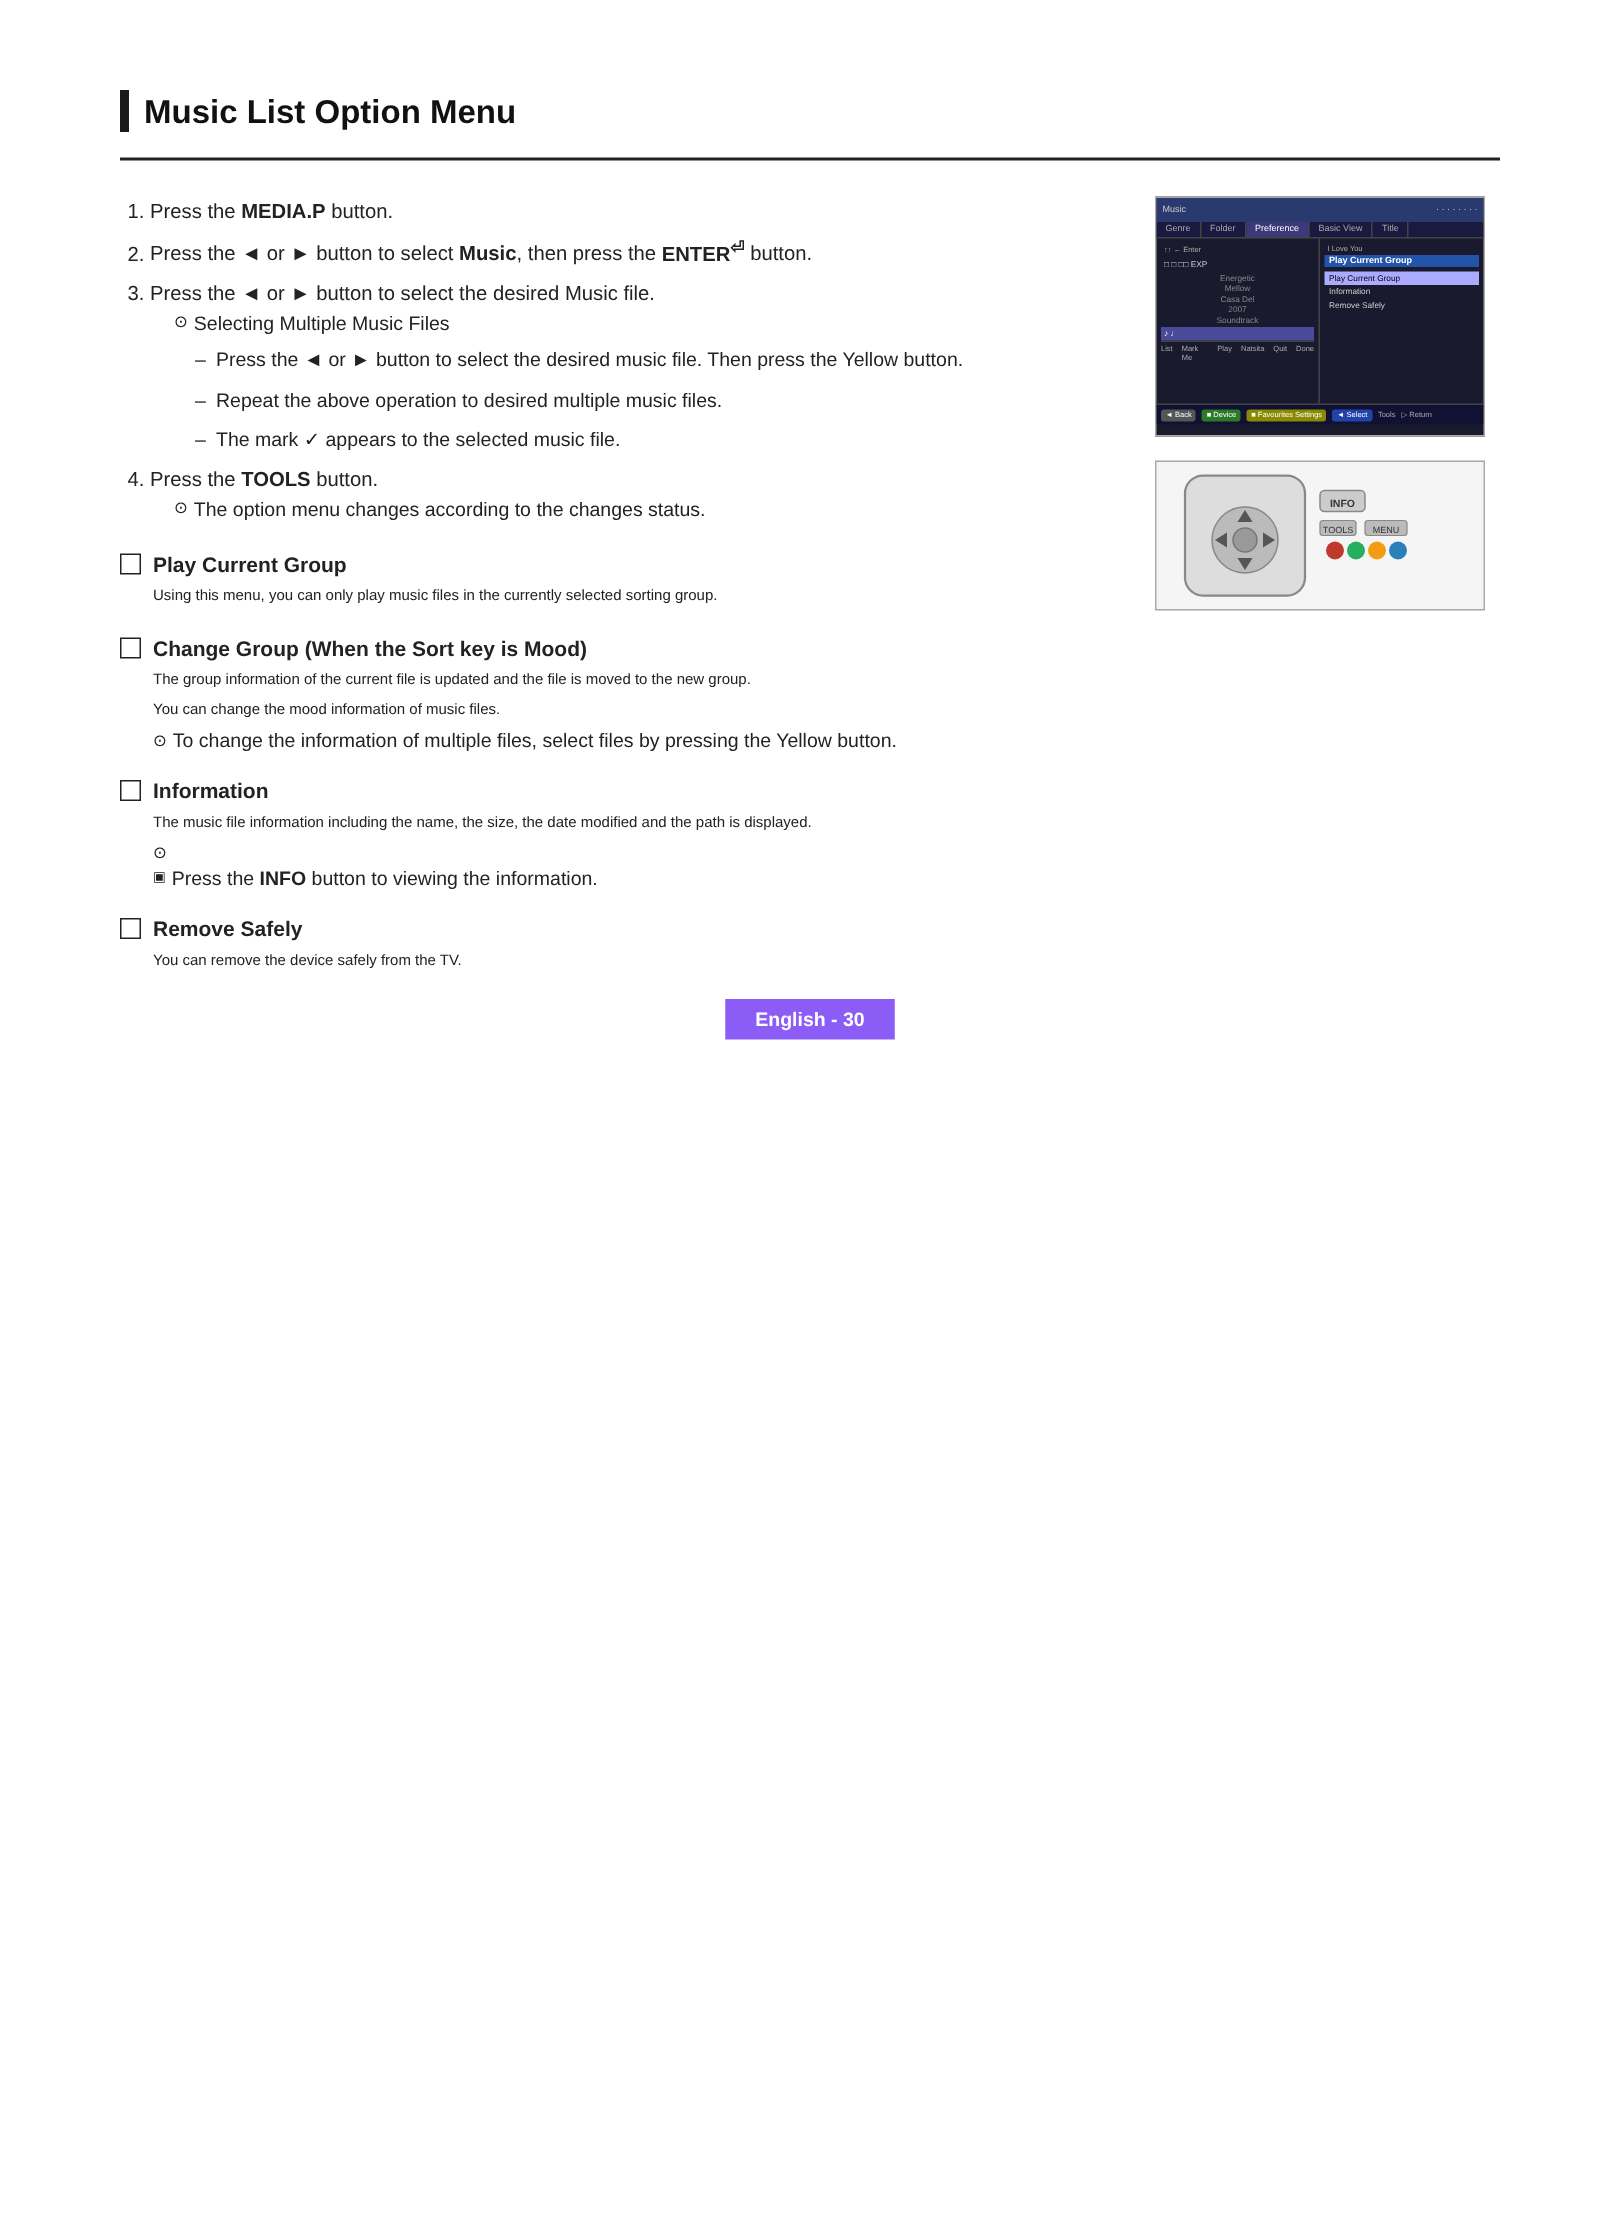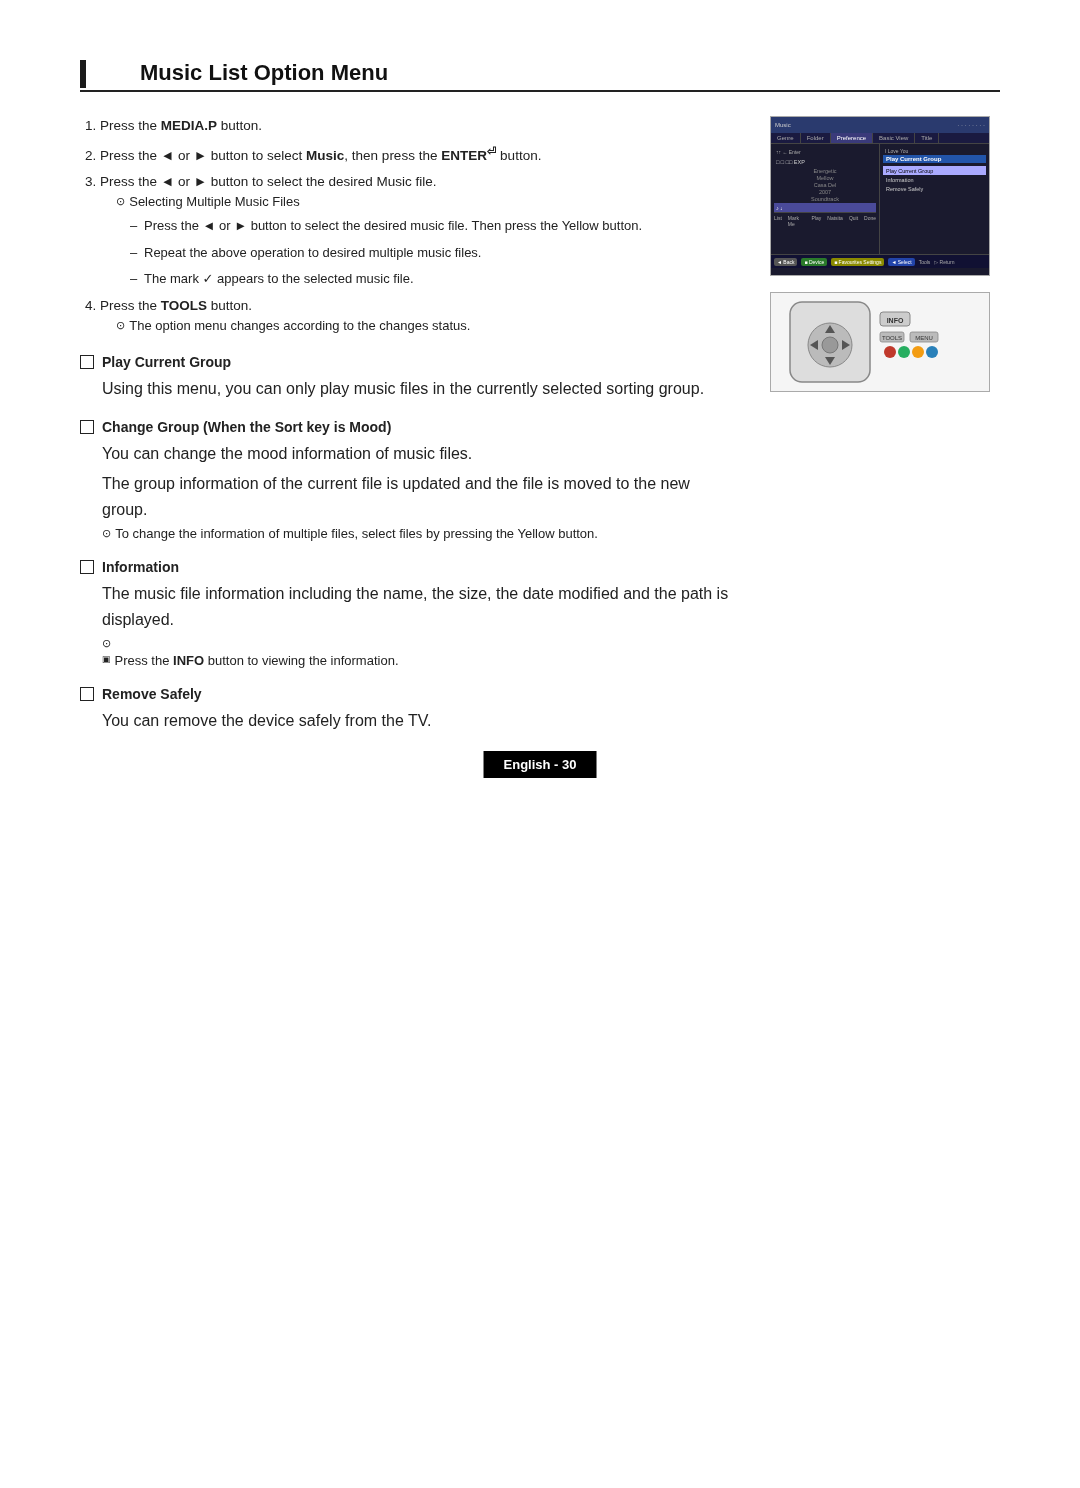--- a/index.html
+++ b/index.html
@@ -11,25 +11,24 @@
       font-size: 14px;
       color: #222;
       position: relative;
     }
     .page-container {
       padding: 60px 80px 80px 80px;
       position: relative;
     }
     .section-title-bar {
       display: flex;
-      align-items: flex-start;
+      align-items: flex-end;
       border-bottom: 2px solid #222;
       margin-bottom: 24px;
-      padding-bottom: 2px;
-      gap: 44px;
+      padding-bottom: 17px;
     }
     .section-title-accent {
       width: 6px;
       height: 28px;
       background: #1a1a1a;
       margin-right: 10px;
       display: inline-block;
     }
     .section-title {
       font-size: 22px;
@@ -99,21 +98,21 @@
     .checkbox-icon {
       width: 14px;
       height: 14px;
       border: 1.5px solid #222;
       display: inline-flex;
       align-items: center;
       justify-content: center;
       flex-shrink: 0;
     }
     .section-body {
-      font-size: 16px;
+      font-size: 10px;
       line-height: 1.6;
       margin-left: 22px;
       margin-bottom: 4px;
       color: #222;
     }
     .bold { font-weight: bold; }
 
     
     .tv-screenshot {
       border: 1px solid #aaa;
@@ -228,21 +227,21 @@
     .remote-svg {
       width: 200px;
       height: 90px;
     }
 
     .footer-bar {
       position: absolute;
       bottom: 40px;
       left: 50%;
       transform: translateX(-50%);
-      background: #000000;
+      background: #8b5cf6;
       color: #fff;
       padding: 6px 20px;
       font-size: 13px;
       font-weight: bold;
     }
   </style>
 </head>
 <body>
 
 <div class="page-container">
@@ -289,24 +288,24 @@
       </div>
       <div class="section-body">
         Using this menu, you can only play music files in the currently selected sorting group.
       </div>
 
       <div class="section-heading">
         <span class="checkbox-icon"></span>
         <span class="bold">Change Group (When the Sort key is Mood)</span>
       </div>
       <div class="section-body">
+        The group information of the current file is updated and the file is moved to the new group.
+      </div>
+      <div class="section-body">
         You can change the mood information of music files.
-      </div>
-      <div class="section-body">
-        The group information of the current file is updated and the file is moved to the new group.
       </div>
       <div class="note-line" style="margin-left: 22px;">
         <span class="note-icon">⊙</span>
         <span>To change the information of multiple files, select files by pressing the Yellow button.</span>
       </div>
 
       <div class="section-heading">
         <span class="checkbox-icon"></span>
         <span class="bold">Information</span>
       </div>

